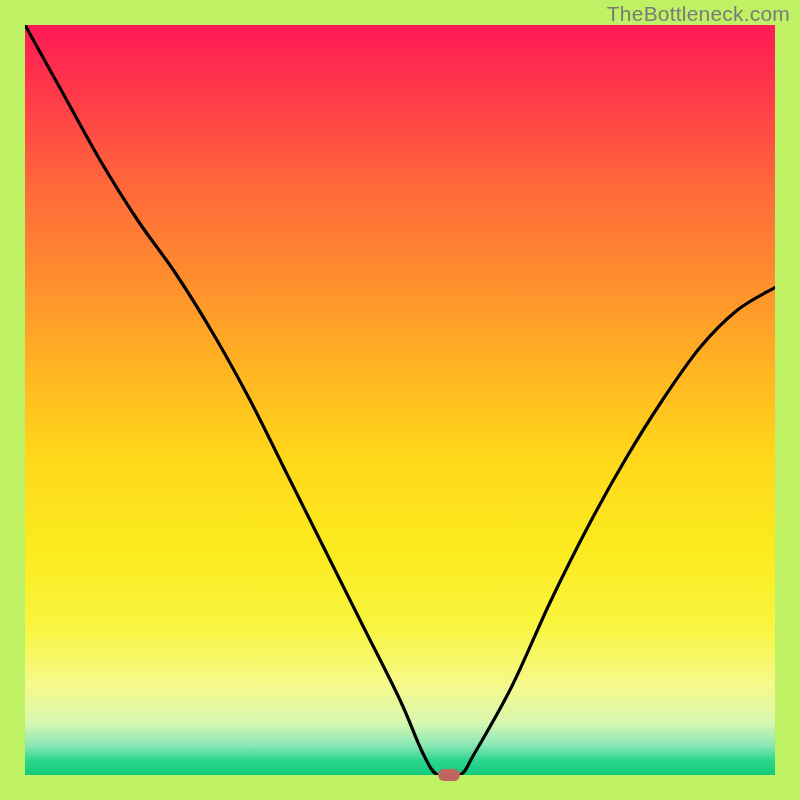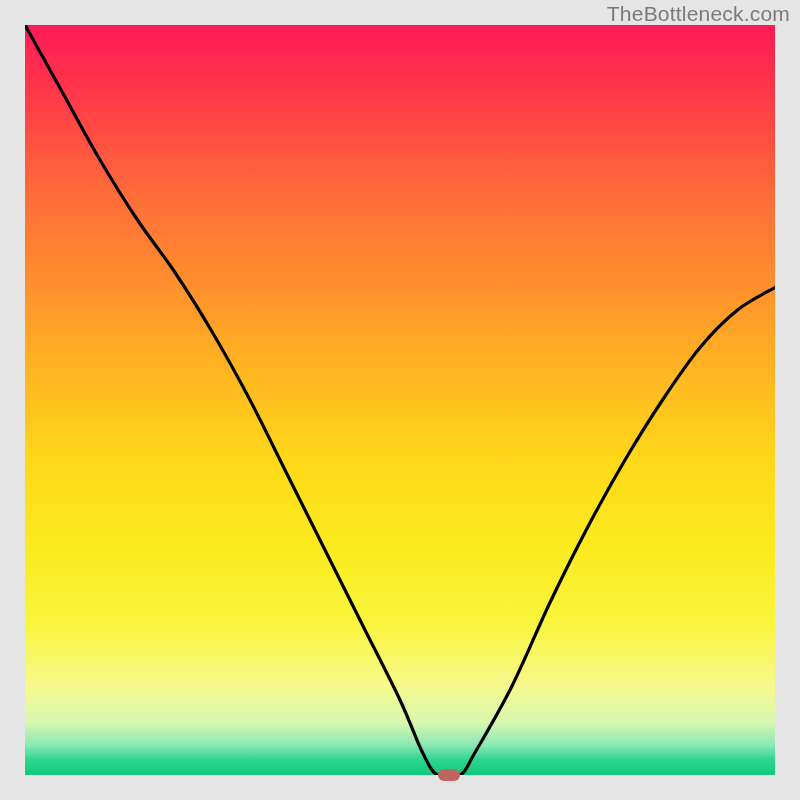--- a/index.html
+++ b/index.html
@@ -10,21 +10,21 @@
     background: #000;
     overflow: hidden;
     font-family: Arial, Helvetica, sans-serif;
   }
   .frame {
     position: absolute;
     top: 0;
     left: 0;
     width: 800px;
     height: 800px;
-    background: #e5e5e5;
+    background: #bef264;
   }
   .plot {
     position: absolute;
     top: 25px;
     left: 25px;
     width: 750px;
     height: 750px;
     background: linear-gradient(
       to bottom,
       #ff1a55 0%,

